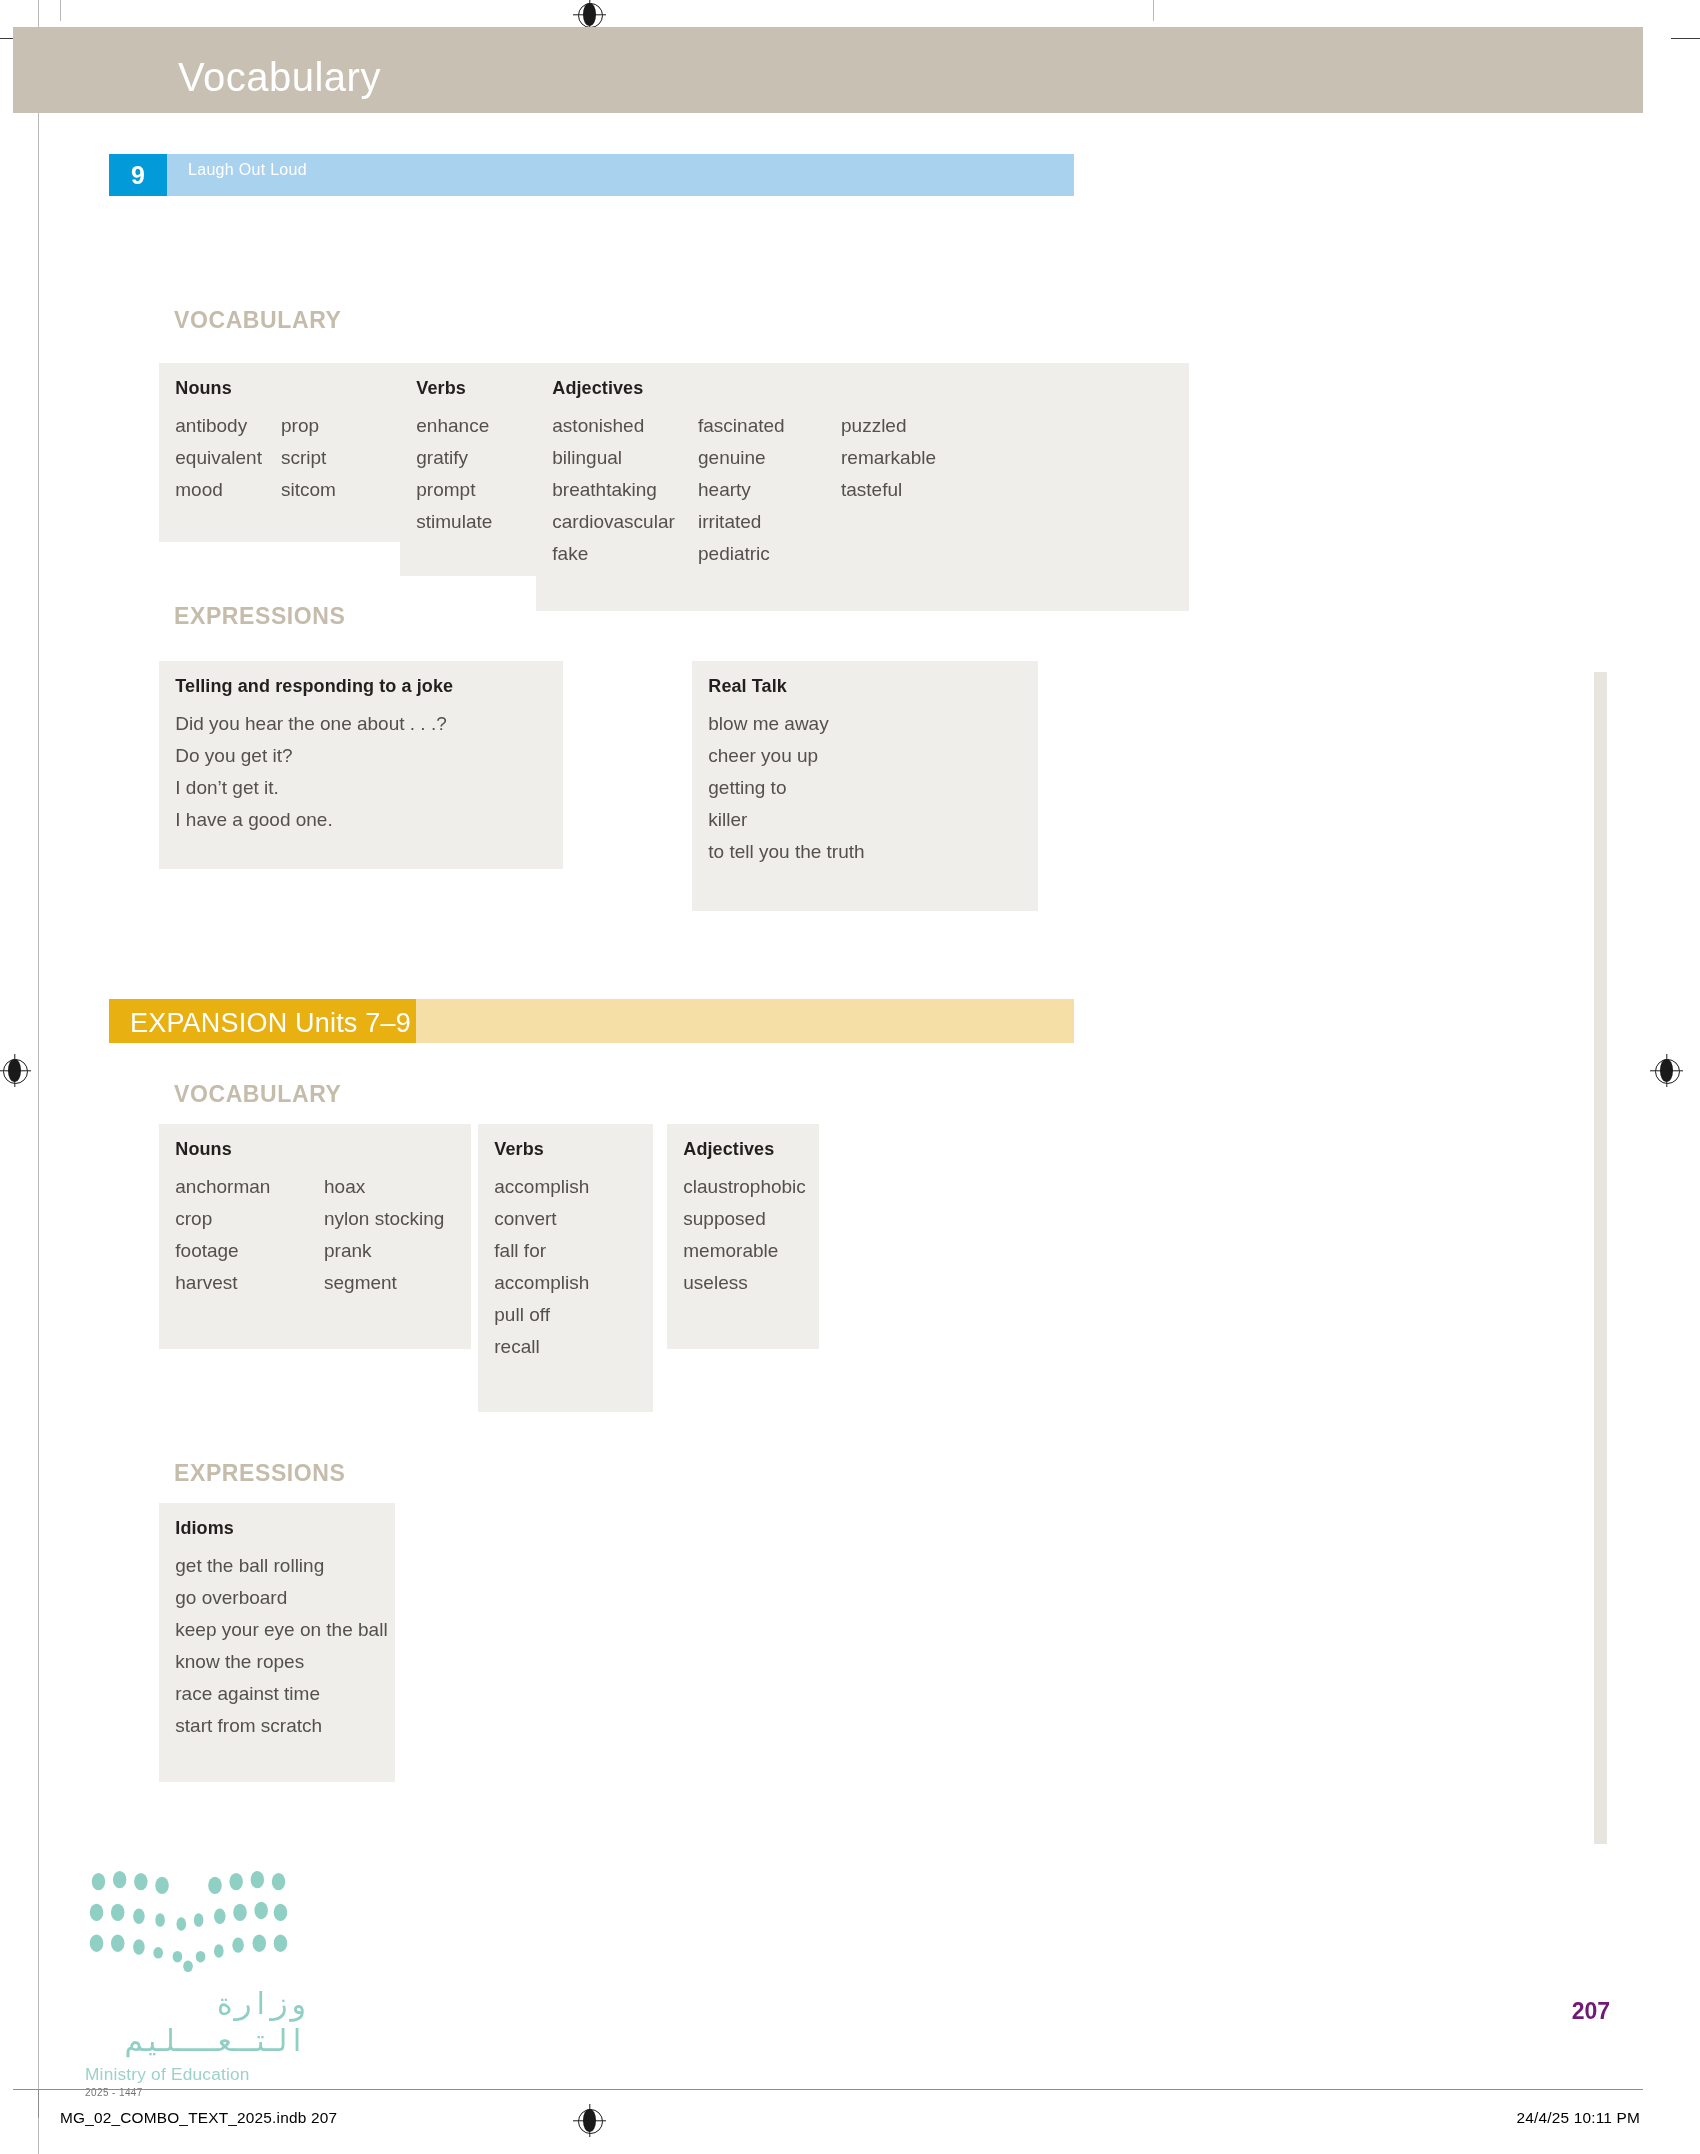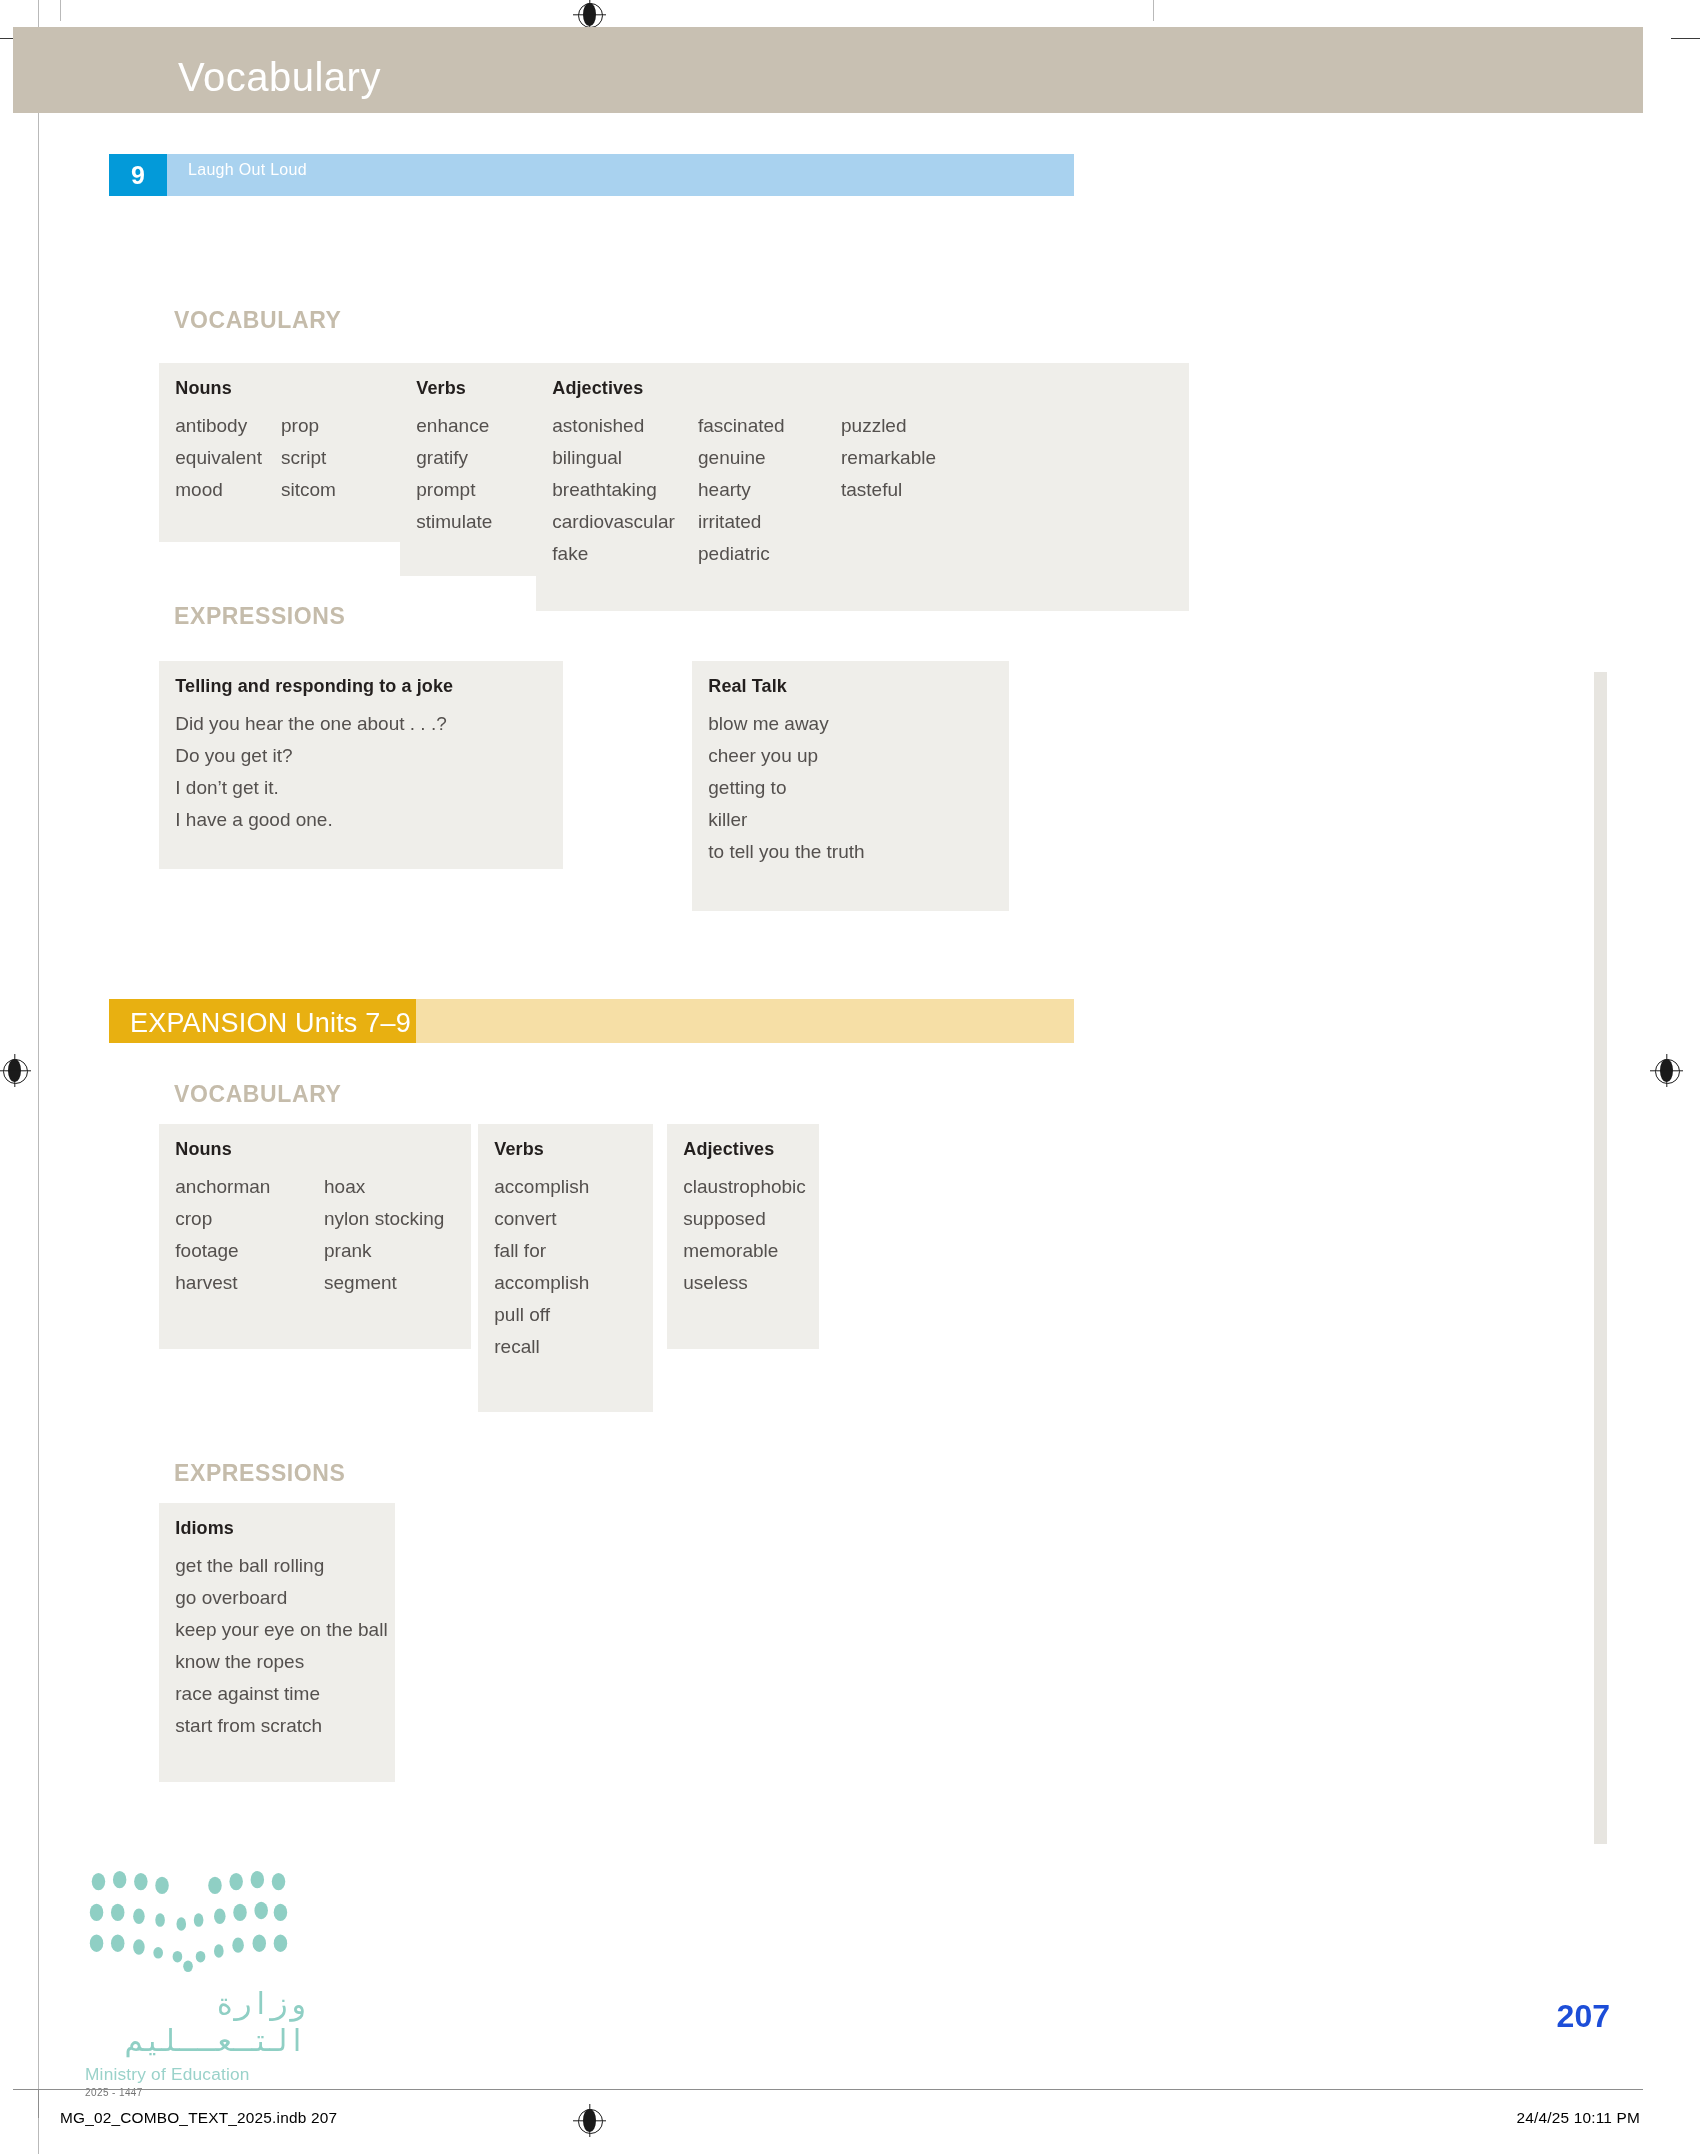--- a/index.html
+++ b/index.html
@@ -41,21 +41,21 @@
 
   
   .side-bar{position:absolute;left:1594px;top:672px;width:13.4px;height:1172px;background:#e7e5e0;}
 
   
   .logo-wrap{position:absolute;left:85px;top:1870px;width:221px;}
   .logo-ar{font-size:30px;color:#8fcfc4;letter-spacing:1px;direction:rtl;margin-top:5.8px;font-family:Liberation Mono, monospace;}
   .logo-en{font-size:17.3px;color:#9ad2ca;margin-top:3.8px;letter-spacing:0.2px;}
   .logo-yr{font-size:10px;color:#737373;margin-top:2.9px;letter-spacing:0.4px;}
 
-  .page-num{position:absolute;right:90px;top:1606px;font-size:32px;font-weight:700;color:#1d4ed8;}
+  .page-num{position:absolute;right:90px;top:1606px;font-size:23px;font-weight:700;color:#701a75;}
   
   .page-num{top:1602px;}
 
   
   .footer-rule{position:absolute;left:12.5px;top:2089px;width:1630px;height:1px;background:#8d8d8d;}
   .footer-left{position:absolute;left:60px;top:2109px;font-size:15.4px;color:#000000;letter-spacing:0.2px;white-space:nowrap;}
   .footer-right{position:absolute;right:60px;top:2109px;font-size:15.4px;color:#000000;letter-spacing:0.2px;white-space:nowrap;margin-left:19px;}
 </style>
 </head>
 <body>
@@ -147,21 +147,21 @@
   <div class="box" style="left: 159px; top: 661px; width: 404px; height: 208px;">
     <div class="box-title" style="position:absolute;left:16.3px;top:15.4px;">Telling and responding to a joke</div>
     <div class="wordcol" style="left:16.3px;top:47px;">
       <div class="word">Did you hear the one about . . .?</div>
       <div class="word">Do you get it?</div>
       <div class="word">I don’t get it.</div>
       <div class="word">I have a good one.</div>
     </div>
   </div>
 
-  <div class="box" style="left: 692px; top: 661px; width: 317px; height: 250px;">
+  <div class="box" style="left: 692px; top: 661px; width: 346px; height: 250px;">
     <div class="box-title" style="position:absolute;left:16.3px;top:15.4px;">Real Talk</div>
     <div class="wordcol" style="left:16.3px;top:47px;">
       <div class="word">blow me away</div>
       <div class="word">cheer you up</div>
       <div class="word">getting to</div>
       <div class="word">killer</div>
       <div class="word">to tell you the truth</div>
     </div>
   </div>
 

